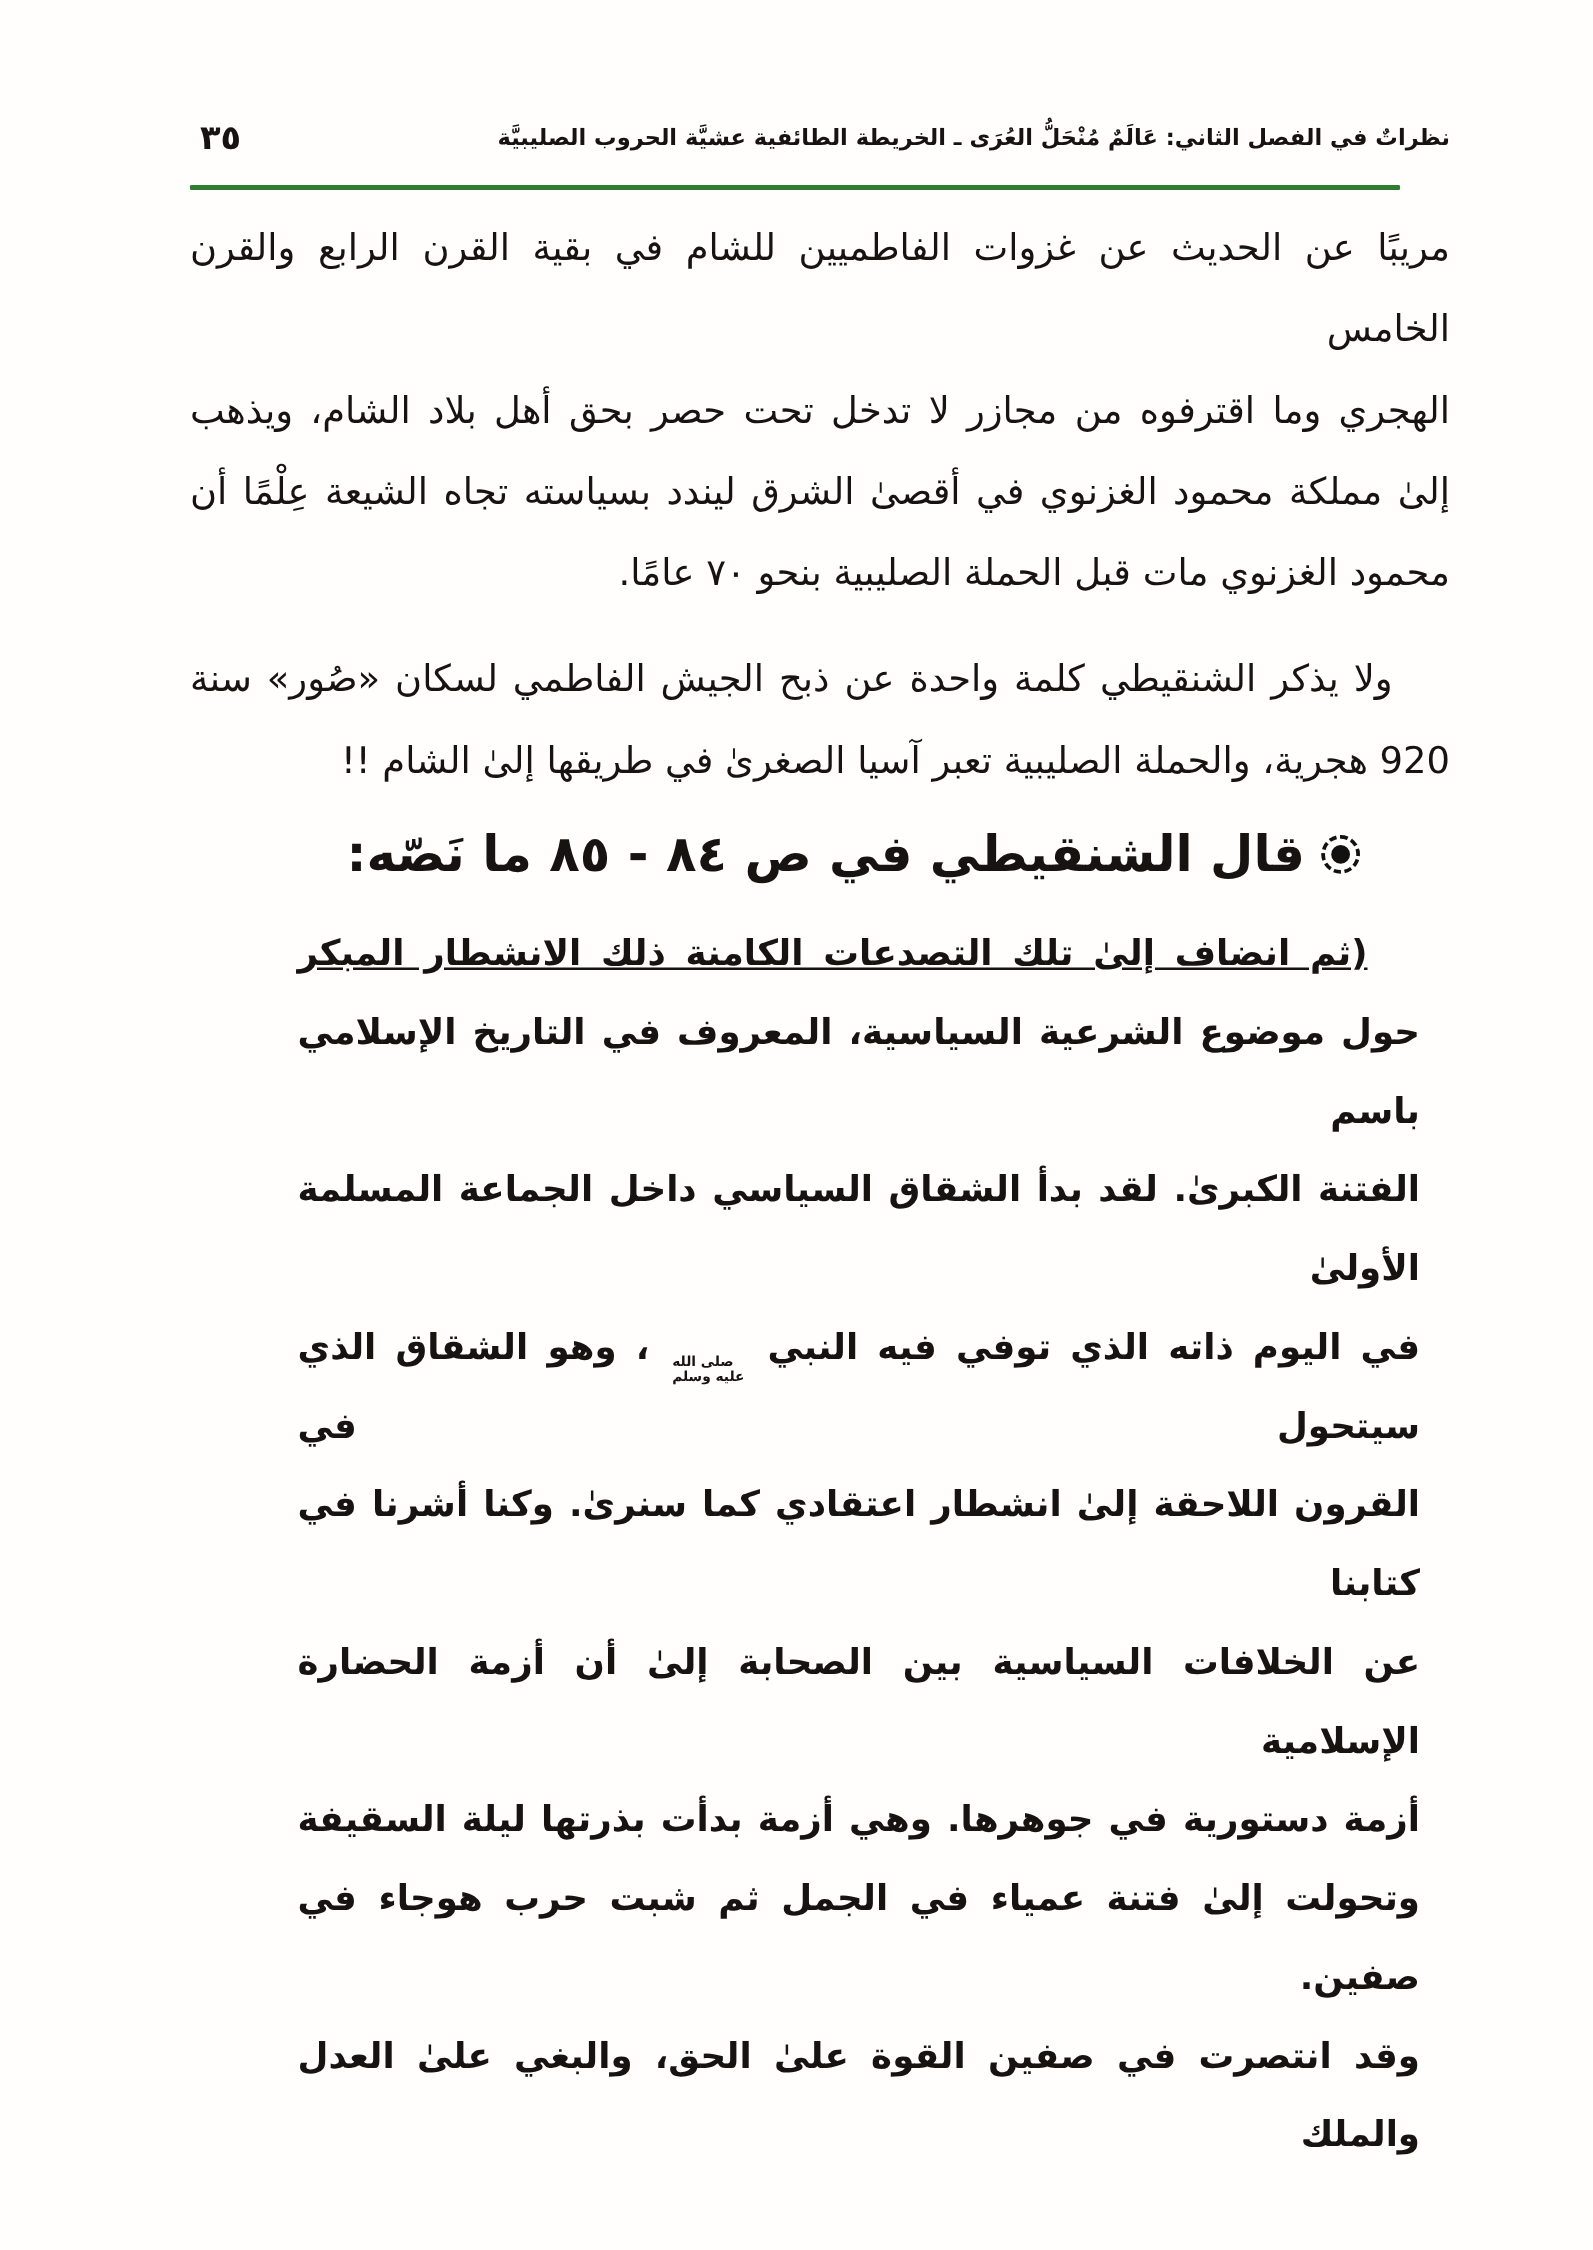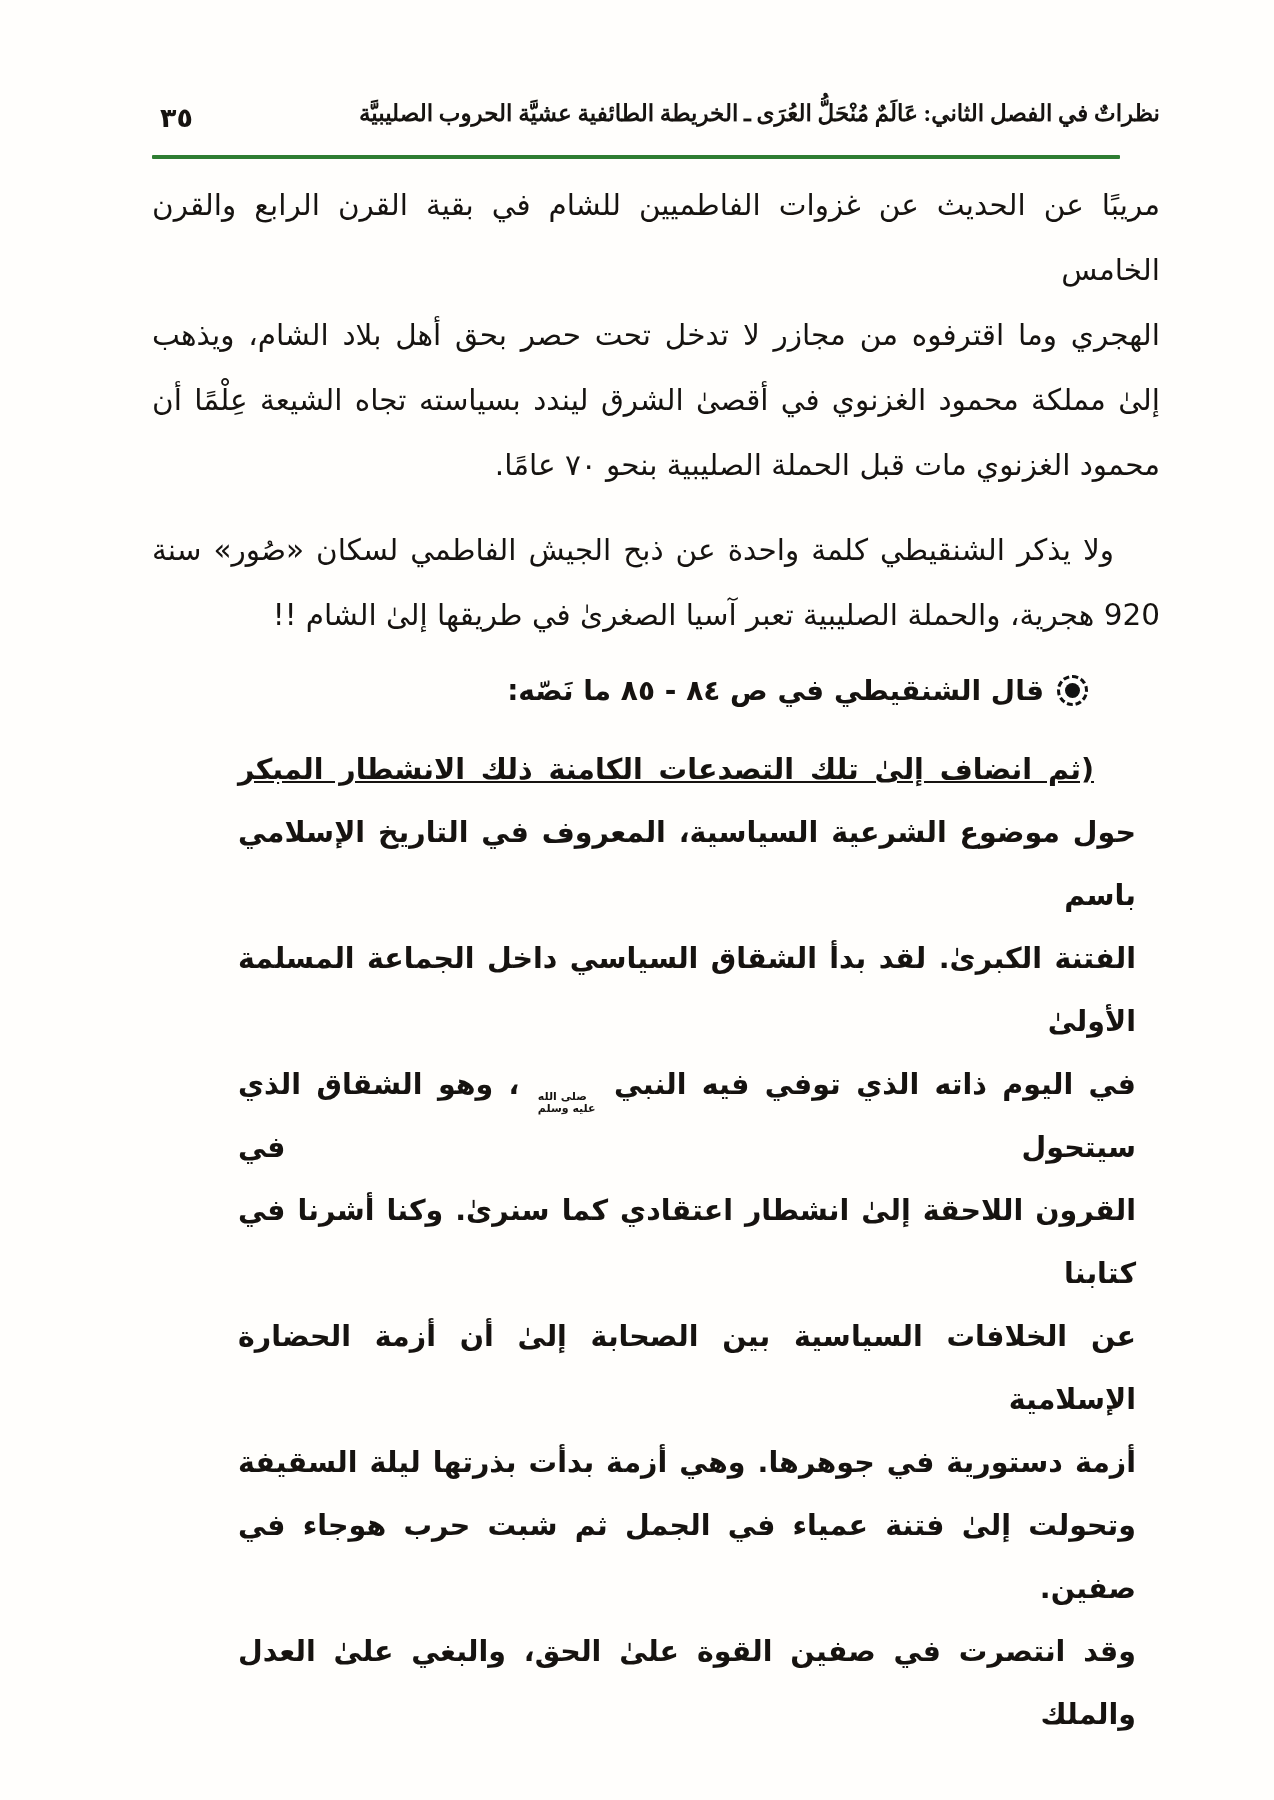--- a/index.html
+++ b/index.html
@@ -16,25 +16,24 @@
     box-sizing:border-box;
     width:1274px;height:1800px;
   }
   
   .hdr-row{
     display:flex;
     justify-content:space-between;
     align-items:flex-end;
   }
   .hdr-title{
-    font-size:23px;
+    font-size:18px;
     font-weight:bold;
     white-space:nowrap;
     line-height:1.6;
-    font-family:Liberation Serif, serif;
   }
   .pg-num{
     font-size:27px;
     font-weight:bold;
     line-height:1.1;
     padding-left:8px;
   }
   .rule{
     height:4px;
     background:#2e7d32;
@@ -55,21 +54,21 @@
   .p1{ margin-top:14px; }
   .p2{ margin-top:20px; }
   
   .heading{
     margin-top:10px;
     padding-right:72px;
     display:flex;
     align-items:center;
     gap:13px;
     font-weight:bold;
-    font-size:28px;
+    font-size:40px;
     line-height:66px;
   }
   .bullet{
     flex:0 0 auto;
     width:25px;height:25px;
     border:3px dashed #111;
     border-radius:50%;
     display:inline-flex;
     align-items:center;
     justify-content:center;

